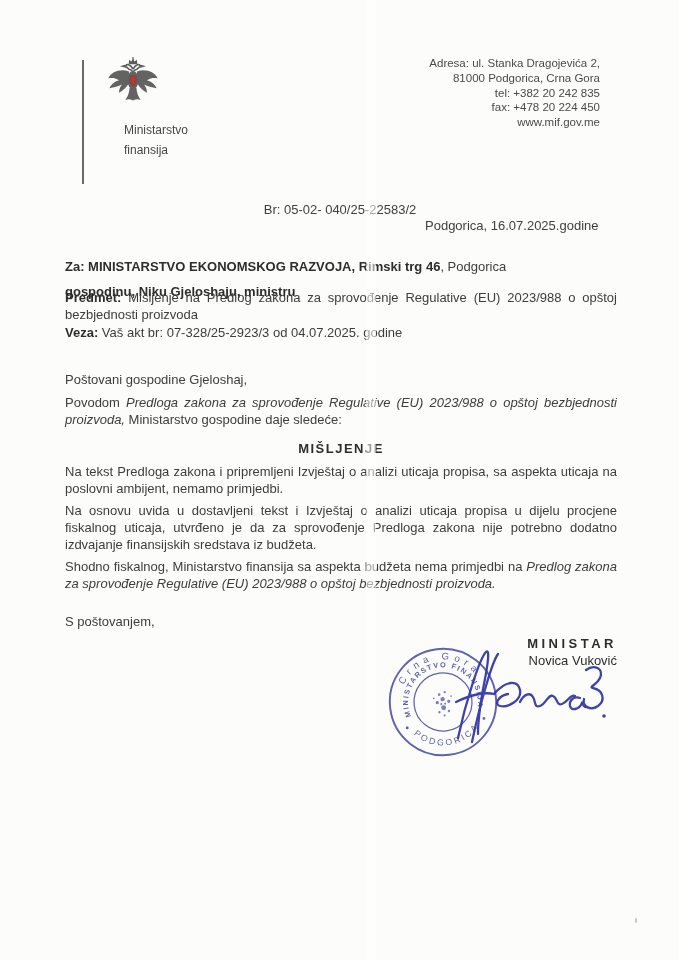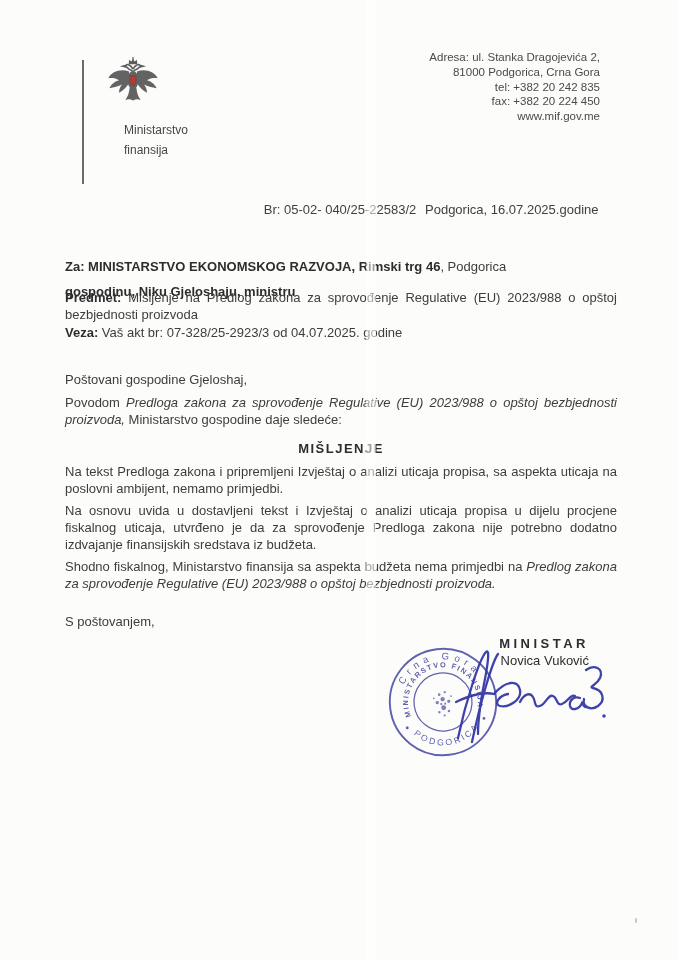--- a/index.html
+++ b/index.html
@@ -16,41 +16,41 @@
   .rule {
     left: 82px; top: 60px; width: 2px; height: 124px;
     background: #6a6a6a;
   }
   .crest { left: 104px; top: 56px; }
   .brand {
     left: 92px; top: 120px;
     font-size: 12px; line-height: 20px; color: #474747; margin-left: 32px;
   }
   .address {
-    right: 79px; top: 50px;
+    right: 79px; top: 56px;
     text-align: right;
     font-size: 11.5px; line-height: 14.8px; color: #4a4a4a;
   }
   .ref-row { left: 65px; top: 202px; width: 550px; font-size: 13px; color: #3f3f3f; text-align: center; }
-  .ref-row .date { position: absolute; left: 360px; top: 0; }
+  .ref-row .date { position: absolute; left: 360px; top: 16px; }
   .recipient { left: 65px; top: 242px; width: 552px; font-size: 13px; line-height: 25px; margin-top: 12px; }
   .b { font-weight: bold; color: #2d2d2d; }
   .i { font-style: italic; }
   .para { left: 65px; top: 0; width: 552px; font-size: 13px; line-height: 17px; text-align: justify; }
   .subject   { top: 289px; }
   .refdoc    { top: 324px; }
   .salute    { top: 371px; text-align: left; }
   .intro     { top: 394px; }
   .heading   { top: 440px; text-align: center; font-weight: bold; letter-spacing: 1.5px; color: #2d2d2d; }
   .p1        { top: 463px; }
   .p2        { top: 502px; }
   .p3        { top: 558px; }
   .closing   { top: 613px; text-align: left; }
   .minister {
-    right: 90px; top: 636px; text-align: right;
+    right: 62px; top: 636px; text-align: right;
     font-size: 13px; line-height: 16.5px; color: #2d2d2d;
   }
   .minister .title { font-weight: bold; letter-spacing: 3.5px; }
   .stamp-wrap { left: 385px; top: 644px; width: 116px; height: 116px; transform: rotate(-7deg); opacity: 0.88; }
   .sig-wrap { left: 428px; top: 640px; width: 182px; height: 112px; opacity: 0.92; }
   .fold {
     left: 366px; top: 0; width: 10px; height: 960px;
     background: rgba(255,255,255,0.55);
   }
   .artifact-dot {
@@ -85,21 +85,21 @@
 
   <div class="abs brand">
     <div>Ministarstvo</div>
     <div>finansija</div>
   </div>
 
   <div class="abs address">
     <div>Adresa: ul. Stanka Dragojevića 2,</div>
     <div>81000 Podgorica, Crna Gora</div>
     <div>tel: +382 20 242 835</div>
-    <div>fax: +382 20 224 450</div>
+    <div>fax: +478 20 224 450</div>
     <div>www.mif.gov.me</div>
   </div>
 
   <div class="abs ref-row">
     <span>Br: 05-02- 040/25-22583/2</span>
     <span class="date">Podgorica, 16.07.2025.godine</span>
   </div>
 
   <div class="abs recipient">
     <div><span class="b">Za: MINISTARSTVO EKONOMSKOG RAZVOJA, Rimski trg 46</span><span>, Podgorica</span></div>

